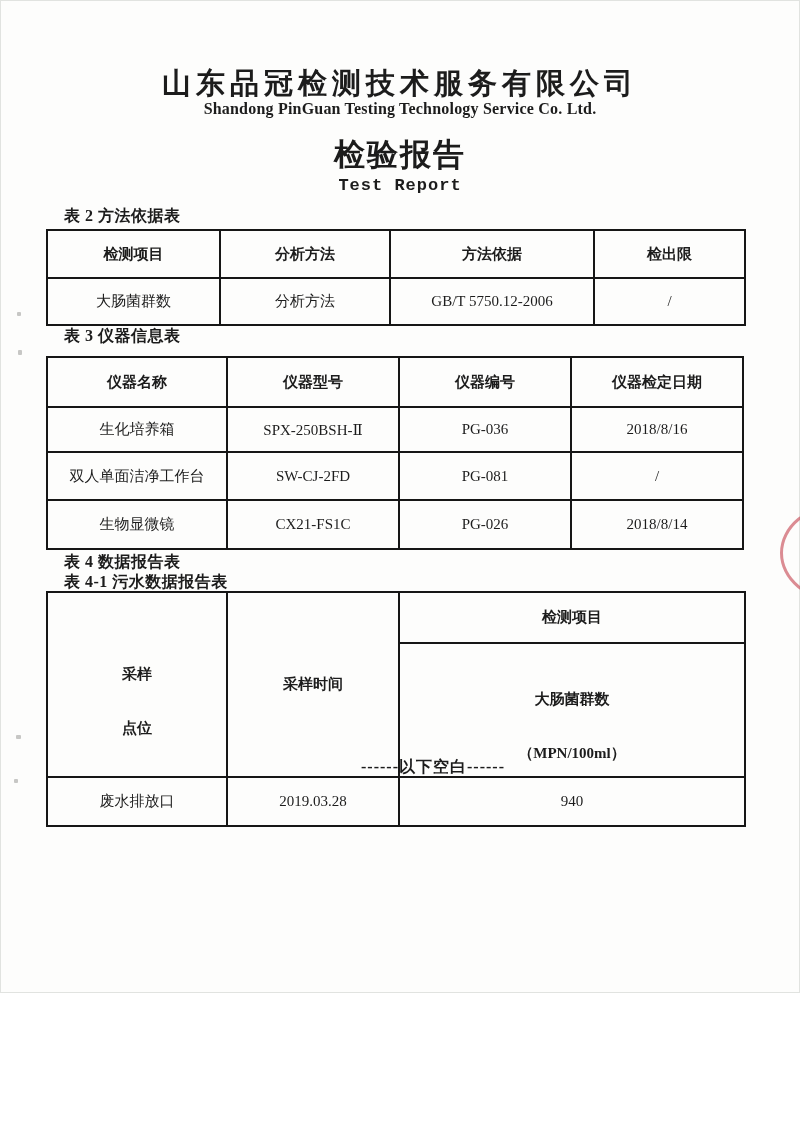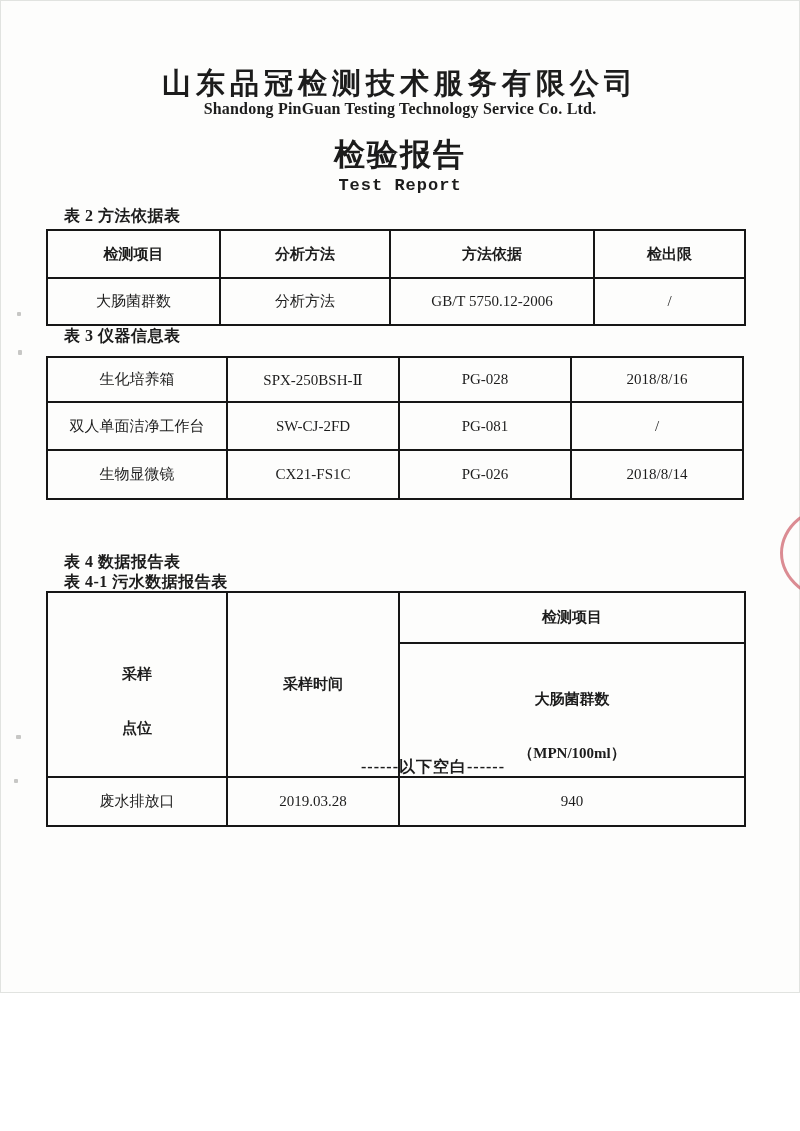--- a/index.html
+++ b/index.html
@@ -80,24 +80,30 @@
 
   <div class="caption cap3">表 3 仪器信息表</div>
   <table class="t3">
     <colgroup>
         <col style="width:180px">
         <col style="width:172px">
         <col style="width:172px">
         <col style="width:172px">
       </colgroup>
     <tbody>
+        <tr style="height:50px">
+      <td class="hd">仪器名称</td>
+      <td class="hd">仪器型号</td>
+      <td class="hd">仪器编号</td>
+      <td class="hd">仪器检定日期</td>
+    </tr>
     <tr style="height:44px">
       <td>生化培养箱</td>
       <td>SPX-250BSH-Ⅱ</td>
-      <td>PG-028</td>
+      <td>PG-036</td>
       <td>2018/8/16</td>
     </tr>
     <tr style="height:48px">
       <td>双人单面洁净工作台</td>
       <td>SW-CJ-2FD</td>
       <td>PG-081</td>
       <td>/</td>
     </tr>
     <tr style="height:49px">
       <td>生物显微镜</td>

